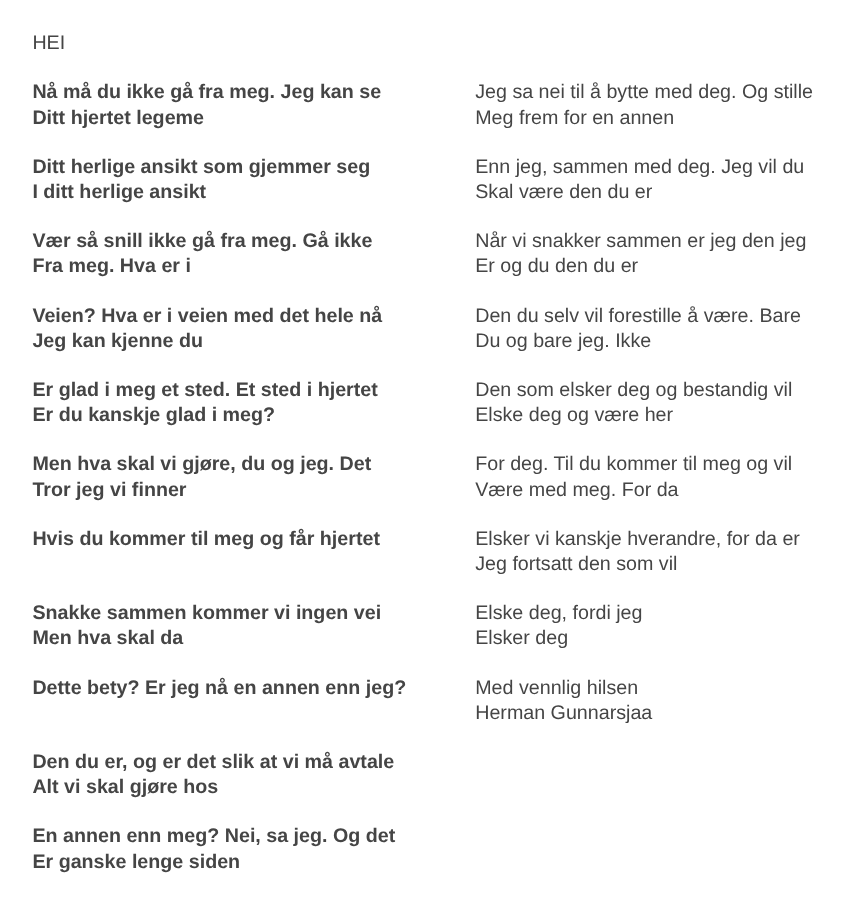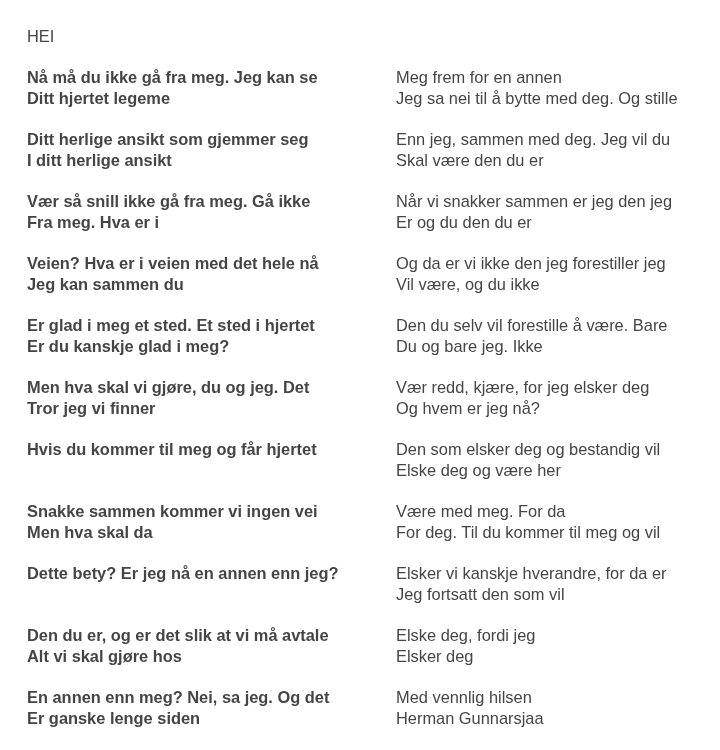--- a/index.html
+++ b/index.html
@@ -55,21 +55,21 @@
   <p class="stanza">
       <span class="line">Ditt herlige ansikt som gjemmer seg</span>
       <span class="line">I ditt herlige ansikt</span>
     </p>
   <p class="stanza">
       <span class="line">Vær så snill ikke gå fra meg. Gå ikke</span>
       <span class="line">Fra meg. Hva er i</span>
     </p>
   <p class="stanza">
       <span class="line">Veien? Hva er i veien med det hele nå</span>
-      <span class="line">Jeg kan sammen du</span>
+      <span class="line">Jeg kan kjenne du</span>
     </p>
   <p class="stanza">
       <span class="line">Er glad i meg et sted. Et sted i hjertet</span>
       <span class="line">Er du kanskje glad i meg?</span>
     </p>
   <p class="stanza">
       <span class="line">Men hva skal vi gjøre, du og jeg. Det</span>
       <span class="line">Tror jeg vi finner</span>
     </p>
   <p class="stanza">
@@ -87,50 +87,42 @@
       <span class="line">Alt vi skal gjøre hos</span>
     </p>
   <p class="stanza">
       <span class="line">En annen enn meg? Nei, sa jeg. Og det</span>
       <span class="line">Er ganske lenge siden</span>
     </p>
 </div>
 
 <div class="column col-right">
   <p class="stanza">
+      <span class="line">Jeg sa nei til å bytte med deg. Og stille</span>
       <span class="line">Meg frem for en annen</span>
-      <span class="line">Jeg sa nei til å bytte med deg. Og stille</span>
     </p>
   <p class="stanza">
       <span class="line">Enn jeg, sammen med deg. Jeg vil du</span>
       <span class="line">Skal være den du er</span>
     </p>
   <p class="stanza">
       <span class="line">Når vi snakker sammen er jeg den jeg</span>
       <span class="line">Er og du den du er</span>
     </p>
   <p class="stanza">
-      <span class="line">Og da er vi ikke den jeg forestiller jeg</span>
-      <span class="line">Vil være, og du ikke</span>
-    </p>
-  <p class="stanza">
       <span class="line">Den du selv vil forestille å være. Bare</span>
       <span class="line">Du og bare jeg. Ikke</span>
-    </p>
-  <p class="stanza">
-      <span class="line">Vær redd, kjære, for jeg elsker deg</span>
-      <span class="line">Og hvem er jeg nå?</span>
     </p>
   <p class="stanza">
       <span class="line">Den som elsker deg og bestandig vil</span>
       <span class="line">Elske deg og være her</span>
     </p>
   <p class="stanza">
+      <span class="line">For deg. Til du kommer til meg og vil</span>
       <span class="line">Være med meg. For da</span>
-      <span class="line">For deg. Til du kommer til meg og vil</span>
     </p>
   <p class="stanza">
       <span class="line">Elsker vi kanskje hverandre, for da er</span>
       <span class="line">Jeg fortsatt den som vil</span>
     </p>
   <p class="stanza">
       <span class="line">Elske deg, fordi jeg</span>
       <span class="line">Elsker deg</span>
     </p>
   <p class="stanza">

